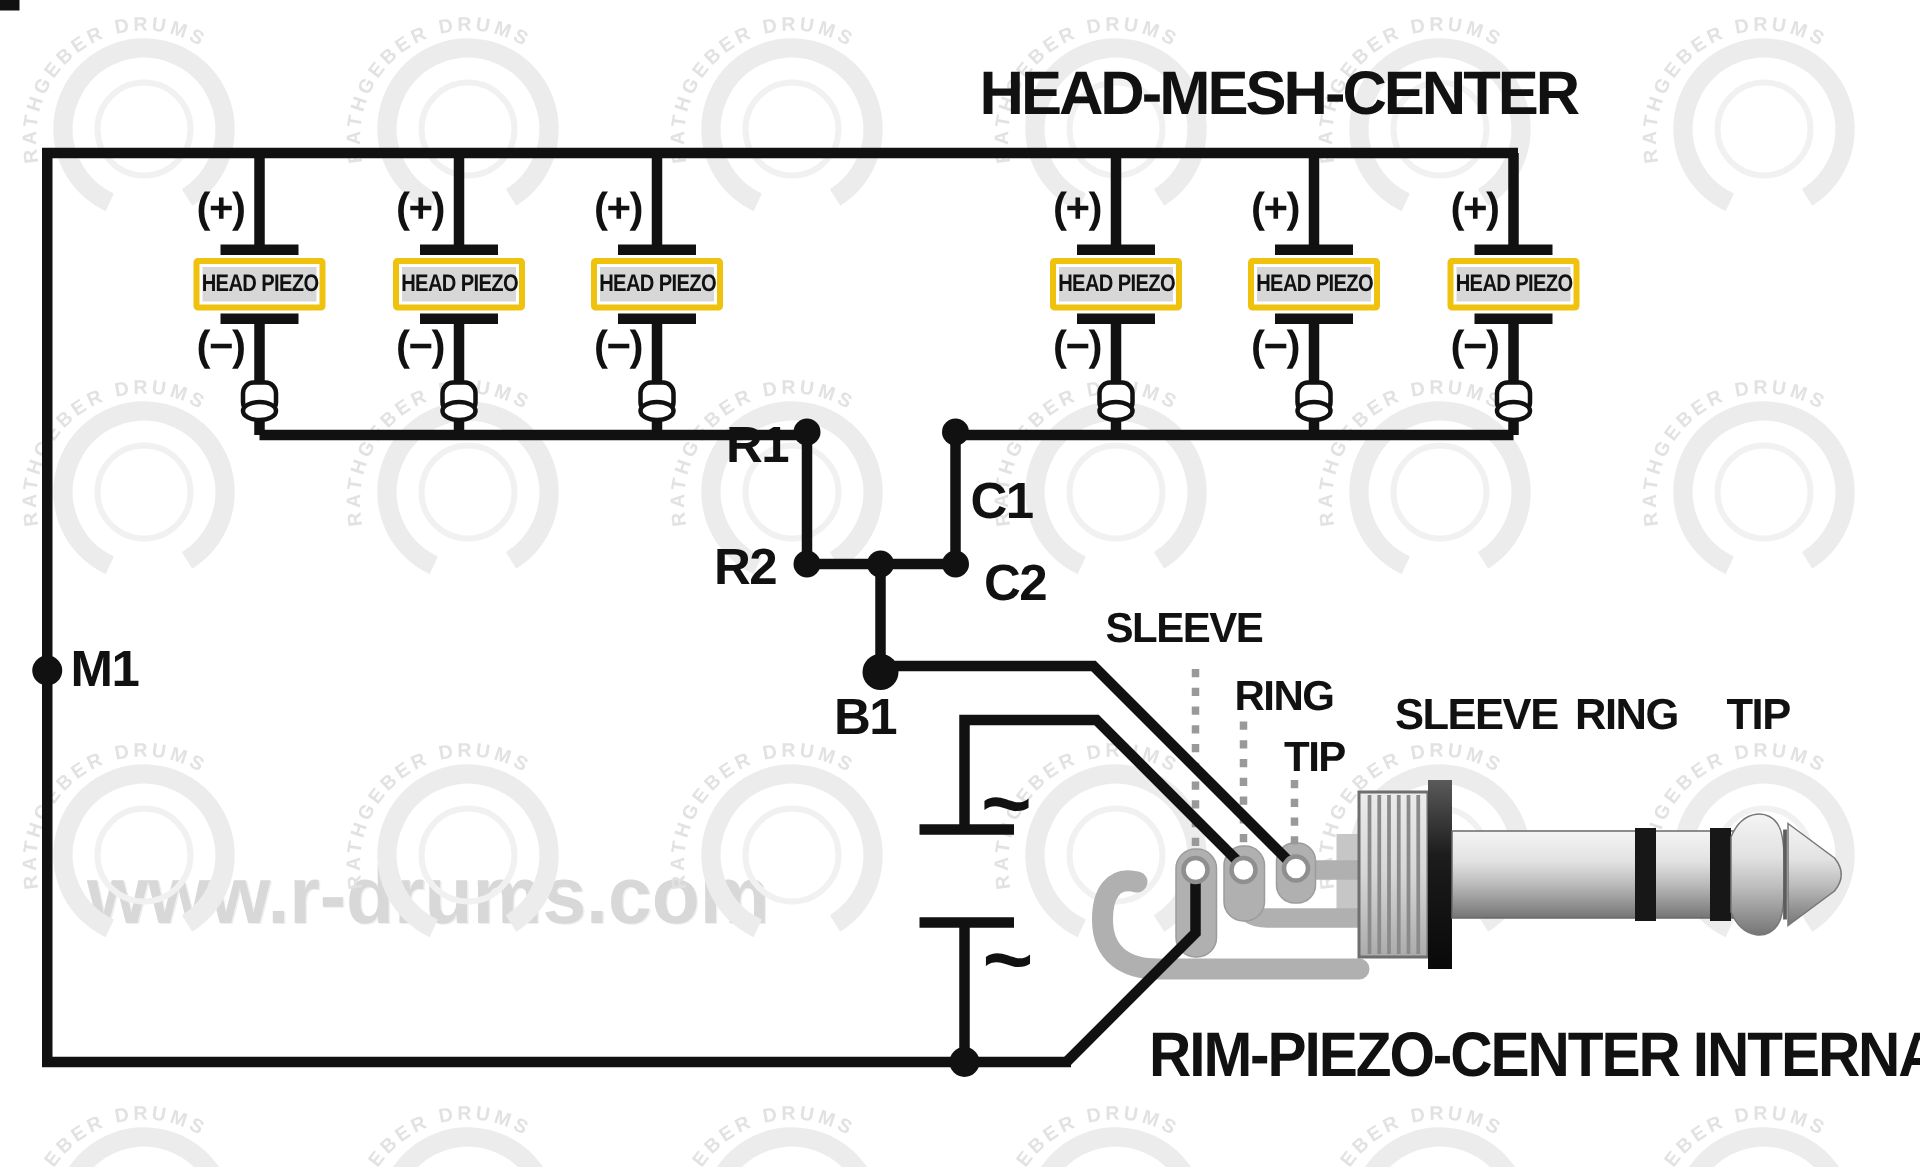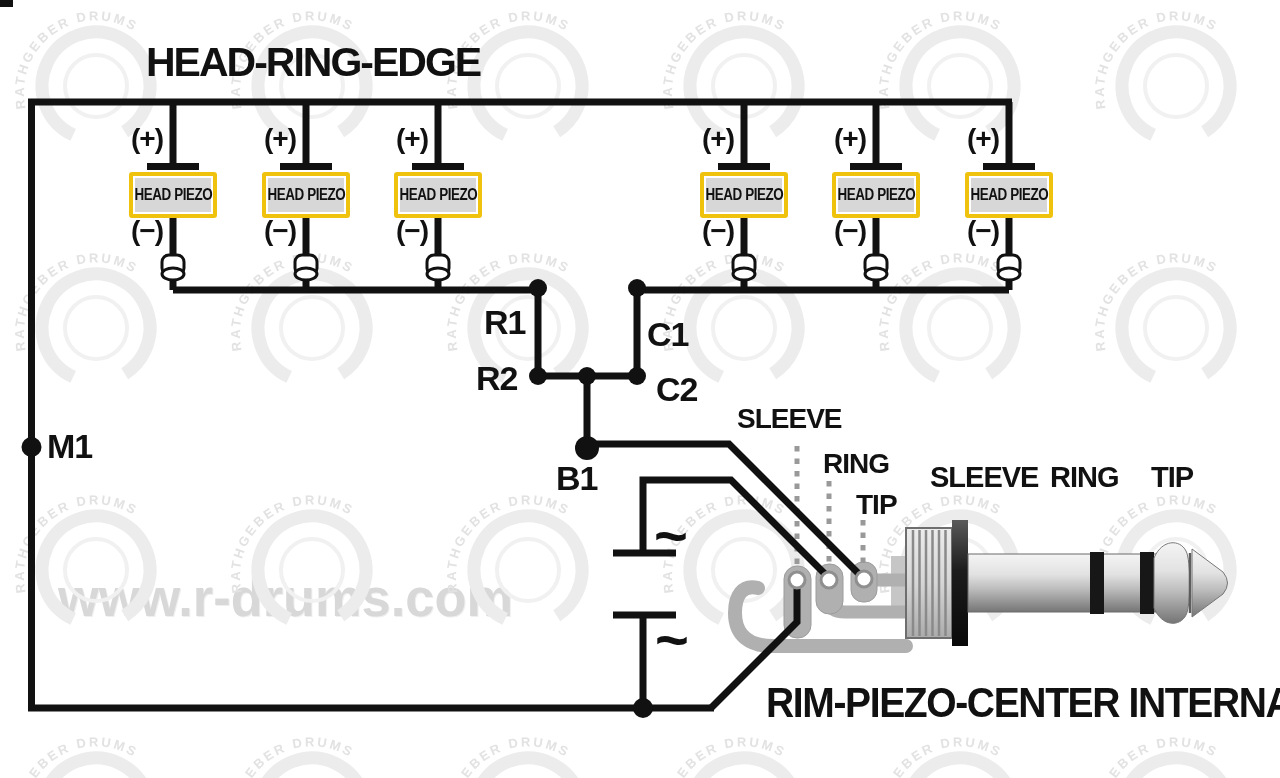--- a/index.html
+++ b/index.html
@@ -15,21 +15,21 @@
     white-space:nowrap; line-height:1.05;
     font-family:"Liberation Sans", sans-serif;
   }
   .title { font-size:41px; letter-spacing:-2px; text-align:center; }
   .node-lbl { font-size:34px; letter-spacing:-1px; }
   .pol-lbl { font-size:28px; width:48px; text-align:right; letter-spacing:-1px; }
   .pointer-lbl { font-size:28px; letter-spacing:-1px; }
   .plug-lbl { font-size:29px; letter-spacing:-1px; }
   .tilde { font-size:58px; width:46px; text-align:center; line-height:58px; }
   .piezo-box {
-    position:absolute; width:88px; height:46px; box-sizing:border-box;
+    position:absolute; width:88px; height:35px; box-sizing:border-box;
     border:4px solid #efc20e; border-radius:3px; background:#ffffff; padding:2px;
   }
   .piezo-box .panel {
     width:100%; height:100%; background:#d7d7d7;
     display:flex; align-items:center; justify-content:center;
   }
   .piezo-box .panel span {
     font-weight:bold; font-size:16px; letter-spacing:-0.5px;
     transform:scaleX(0.84); white-space:nowrap; color:#111;
   }
@@ -219,21 +219,21 @@
       <circle cx="643" cy="708" r="10"></circle>
     </g>
 
     <g fill="#ffffff" stroke="#8f8f8f" stroke-width="3">
       <circle cx="797" cy="580" r="8"></circle>
       <circle cx="829" cy="580" r="8"></circle>
       <circle cx="864" cy="579" r="8"></circle>
     </g>
   </svg>
 
-  <div class="lbl title" style="left:146px; top:41px; width:300px;">HEAD-RING-EDGE</div>
+  <div class="lbl title" style="left:653px; top:41px; width:384px;">HEAD-MESH-CENTER</div>
 
   <div class="lbl pol-lbl" style="left:115px; top:124px;">(+)</div>
   <div class="lbl pol-lbl" style="left:248px; top:124px;">(+)</div>
   <div class="lbl pol-lbl" style="left:380px; top:124px;">(+)</div>
   <div class="lbl pol-lbl" style="left:686px; top:124px;">(+)</div>
   <div class="lbl pol-lbl" style="left:818px; top:124px;">(+)</div>
   <div class="lbl pol-lbl" style="left:951px; top:124px;">(+)</div>
 
   <div class="piezo-box" style="left:129px; top:172px;">
       <div class="panel">
@@ -267,21 +267,21 @@
     </div>
 
   <div class="lbl pol-lbl" style="left:115px; top:216px;">(−)</div>
   <div class="lbl pol-lbl" style="left:248px; top:216px;">(−)</div>
   <div class="lbl pol-lbl" style="left:380px; top:216px;">(−)</div>
   <div class="lbl pol-lbl" style="left:686px; top:216px;">(−)</div>
   <div class="lbl pol-lbl" style="left:818px; top:216px;">(−)</div>
   <div class="lbl pol-lbl" style="left:951px; top:216px;">(−)</div>
 
   <div class="lbl node-lbl" style="left:47px;  top:429px;">M1</div>
-  <div class="lbl node-lbl" style="left:484px; top:305px;">R1</div>
+  <div class="lbl node-lbl" style="left:484px; top:280px;">R1</div>
   <div class="lbl node-lbl" style="left:476px; top:361px;">R2</div>
   <div class="lbl node-lbl" style="left:647px; top:296px;margin-top:21px;">C1</div>
   <div class="lbl node-lbl" style="left:656px; top:372px;">C2</div>
   <div class="lbl node-lbl" style="left:556px; top:461px;text-align:right;">B1</div>
 
   <div class="lbl pointer-lbl" style="left:737px; top:404px;">SLEEVE</div>
   <div class="lbl pointer-lbl" style="left:823px; top:449px;">RING</div>
   <div class="lbl pointer-lbl" style="left:856px; top:490px;">TIP</div>
 
   <div class="lbl plug-lbl" style="left:930px;  top:462px;">SLEEVE</div>

